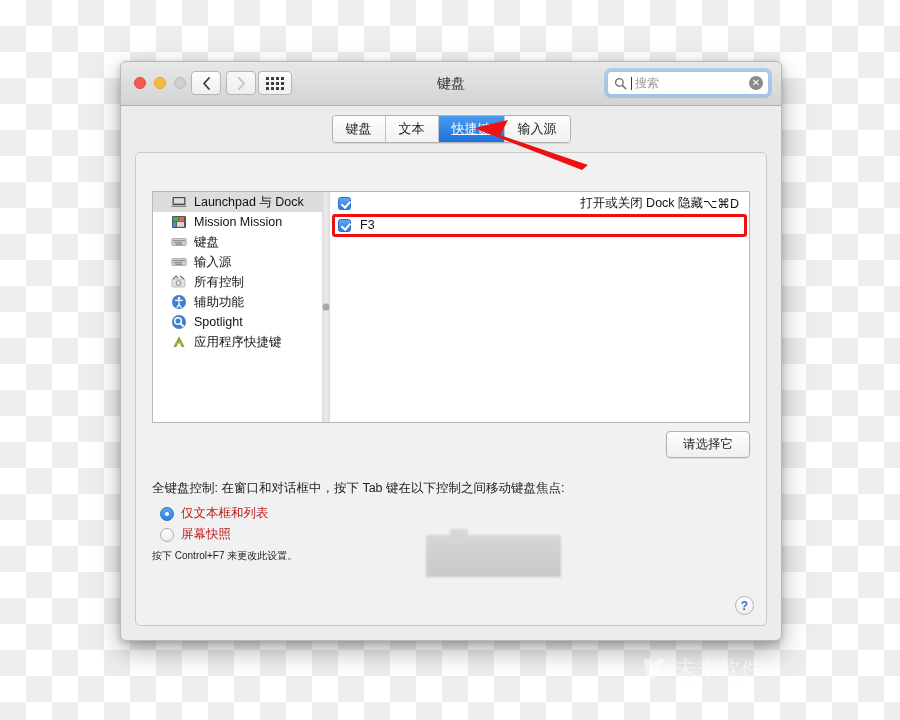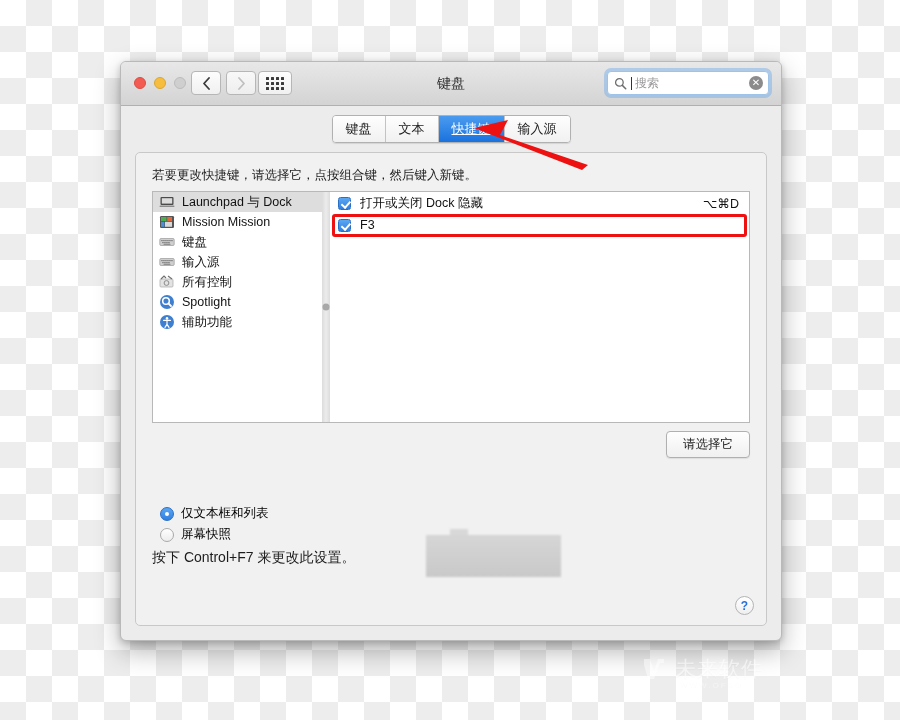--- a/index.html
+++ b/index.html
@@ -143,21 +143,21 @@
     width: 7px; height: 7px; border-radius: 50%; background: #a8a8a8;
   }
   .rightpane {
     flex: 1; background: #fff;
     border: 1px solid #b8b8b8; border-left: none;
     position: relative; overflow: hidden;
   }
 
   .sbitem {
     display: flex; align-items: center; gap: 7px;
-    height: 20px; padding: 0 6px; font-size: 12.5px; color: #111;
+    height: 20px; padding: 0 18px; font-size: 12.5px; color: #111;
   }
   .sbitem.selected { background: #dddddd; }
   .sbicon { width: 16px; height: 16px; flex: none; }
 
   .row {
     display: flex; align-items: center;
     height: 22px; padding: 0 10px 0 8px; font-size: 12.5px; color: #111;
     position: relative;
   }
   .cb {
@@ -166,21 +166,21 @@
     border: 1px solid #2a6fc4;
     margin-right: 9px;
     position: relative;
   }
   .cb::after {
     content: ""; position: absolute;
     left: 4px; top: 1px; width: 3.5px; height: 7px;
     border: solid #fff; border-width: 0 2px 2px 0;
     transform: rotate(42deg);
   }
-  .rowlabel { flex: 1; }
+  .rowlabel { flex: 1; text-align: right; }
   .rowkey { color: #111; font-size: 12.5px; }
 
   .redbox {
     position: absolute;
     left: 2px; top: 22px; right: 2px; height: 23px;
     border: 3px solid #ee1111; border-radius: 3px;
     pointer-events: none;
   }
 
   .blurbox {
@@ -203,39 +203,39 @@
     box-shadow: 0 1px 1px rgba(0,0,0,0.08);
   }
 
   .fkc-label {
     position: absolute; left: 16px; top: 327px;
     font-size: 12.5px; color: #1c1c1c;
   }
   .radios { position: absolute; left: 24px; top: 350px; }
   .radiorow {
     display: flex; align-items: center; gap: 7px;
-    height: 21px; font-size: 12.5px; color: #000000;
+    height: 21px; font-size: 12.5px; color: #b91c1c;
   }
   .radio {
     width: 14px; height: 14px; border-radius: 50%; flex: none;
     background: linear-gradient(180deg,#ffffff,#ededed);
     border: 1px solid #a9a9a9;
     position: relative;
   }
   .radio.on {
     background: linear-gradient(180deg,#5ba7f2,#2f7fe0);
     border-color: #2a6fc4;
   }
   .radio.on::after {
     content: ""; position: absolute; left: 4px; top: 4px;
     width: 4px; height: 4px; border-radius: 50%; background: #fff;
   }
   .hint {
     position: absolute; left: 16px; top: 396px;
-    font-size: 14px; color: #1c1c1c;
+    font-size: 10px; color: #1c1c1c;
   }
   .helpbtn {
     position: absolute; right: 12px; bottom: 10px;
     width: 19px; height: 19px; border-radius: 50%;
     background: linear-gradient(180deg,#ffffff,#efefef);
     border: 1px solid #b4b4b4;
     color: #2a6fdb; font-size: 12px; font-weight: bold;
     display: flex; align-items: center; justify-content: center;
   }
 
@@ -321,21 +321,20 @@
     <div class="tabs">
       <div class="tab">键盘</div>
       <div class="tab">文本</div>
       <div class="tab active">快捷键</div>
       <div class="tab">输入源</div>
     </div>
   </div>
 
   <div class="content">
 
-    <div class="instruction">若要更改快捷键，请选择它，点按组合键，然后键入新键。</div>
 
     <div class="panes">
 
       <div class="sidebar">
 
         <div class="sbitem selected">
           <svg class="sbicon" viewBox="0 0 16 16">
             <rect x="1.5" y="3" width="13" height="8" rx="1" fill="#4a4a4a"></rect>
             <rect x="2.8" y="4.2" width="10.4" height="5.4" fill="#dcdcdc"></rect>
             <rect x="0.6" y="11.4" width="14.8" height="1.6" rx="0.6" fill="#8a8a8a"></rect>
@@ -402,35 +401,42 @@
             <path d="M2 5 L5 2 L7 4" fill="none" stroke="#6f6f6f" stroke-width="1.1"></path>
             <path d="M9 2 L13 5" stroke="#6f6f6f" stroke-width="1.1"></path>
           </svg>
           <span>所有控制</span>
         </div>
 
 
         <div class="sbitem">
           <svg class="sbicon" viewBox="0 0 16 16">
             <circle cx="8" cy="8" r="7" fill="#3f7fd0"></circle>
+            <circle cx="8" cy="4.4" r="1.3" fill="#fff"></circle>
+            <path d="M4.6 6.4h6.8M8 6.4v4M8 10.4l-2 3M8 10.4l2 3" stroke="#fff" stroke-width="1.2" stroke-linecap="round" fill="none"></path>
+          </svg>
+          <span>辅助功能</span>
+        </div>
+
+        <div class="sbitem">
+          <svg class="sbicon" viewBox="0 0 16 16">
+            <circle cx="8" cy="8" r="7" fill="#3f7fd0"></circle>
             <circle cx="7" cy="7" r="3.3" fill="none" stroke="#ffffff" stroke-width="1.5"></circle>
             <line x1="9.4" y1="9.4" x2="12" y2="12" stroke="#ffffff" stroke-width="1.8" stroke-linecap="round"></line>
           </svg>
           <span>Spotlight</span>
         </div>
 
         <div class="sbitem">
           <svg class="sbicon" viewBox="0 0 16 16">
-            <circle cx="8" cy="8" r="7" fill="#3f7fd0"></circle>
-            <circle cx="8" cy="4.4" r="1.3" fill="#fff"></circle>
-            <path d="M4.6 6.4h6.8M8 6.4v4M8 10.4l-2 3M8 10.4l2 3" stroke="#fff" stroke-width="1.2" stroke-linecap="round" fill="none"></path>
-          </svg>
-          <span>辅助功能</span>
-        </div>
-
+            <path d="M8 2.2 L13.6 13 L10.6 13 L8 7.6 L5.4 13 L2.4 13 Z" fill="#7fa83a"></path>
+            <path d="M5.3 9.2 L10.7 9.2" stroke="#e0b33a" stroke-width="1.5"></path>
+          </svg>
+          <span>应用程序快捷键</span>
+        </div>
       </div>
 
       <div class="splitter">
         <span class="grip"></span>
       </div>
 
       <div class="rightpane">
         <div class="row">
           <span class="cb"></span>
           <span class="rowlabel">打开或关闭 Dock 隐藏</span>
@@ -442,20 +448,21 @@
         </div>
         <div class="redbox"></div>
       </div>
     </div>
 
     <div class="blurbox2"></div>
     <div class="blurbox"></div>
 
     <div class="defaultbtn">请选择它</div>
 
+    <div class="fkc-label">全键盘控制: 在窗口和对话框中，按下 Tab 键在以下控制之间移动键盘焦点:</div>
 
     <div class="radios">
       <div class="radiorow">
         <span class="radio on"></span>
         <span>仅文本框和列表</span>
       </div>
       <div class="radiorow">
         <span class="radio"></span>
         <span>屏幕快照</span>
       </div>

